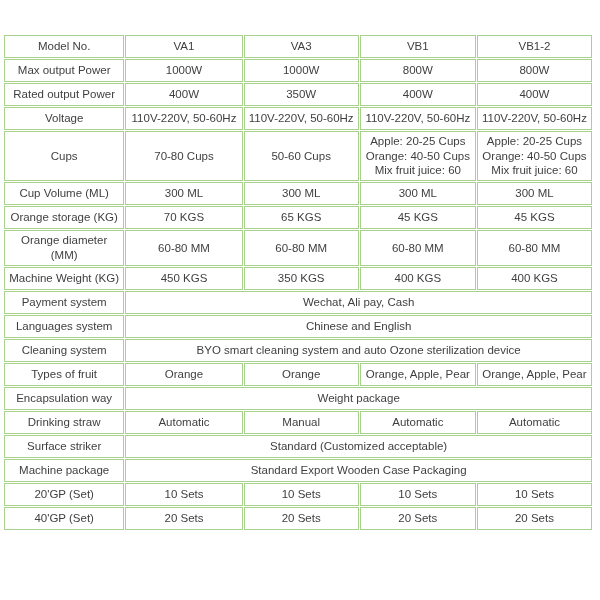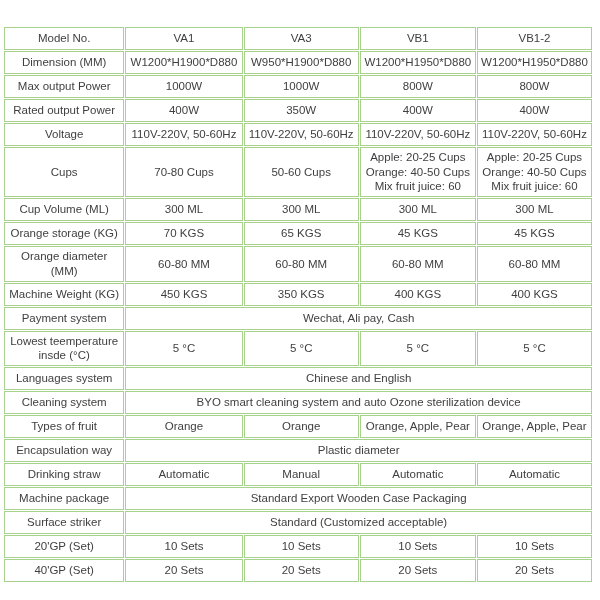--- a/index.html
+++ b/index.html
@@ -7,21 +7,21 @@
     --text:#3f3f3f;
     --shadow:#e3e3e3;
   }
   html,body{
     margin:0;padding:0;background:#ffffff;
     width:600px;height:600px;overflow:hidden;
     font-family:"Liberation Sans", sans-serif;
   }
   .page{
     width:600px;height:600px;
-    padding-top:26px;
+    padding-top:34px;
     box-sizing:border-box;
   }
   table.spec{
     margin-left:3px;
     width:590px;
     table-layout:fixed;
     border-collapse:separate;
     border-spacing:1px;
   }
   table.spec td{
@@ -50,27 +50,20 @@
       <col style="width:19.9%">
       <col style="width:19.7%">
     </colgroup>
     <tbody>
         <tr>
           <td>Model No.</td>
           <td>VA1</td>
           <td>VA3</td>
           <td>VB1</td>
           <td>VB1-2</td>
-        </tr>
-        <tr>
-          <td>Dimension (MM)</td>
-          <td>W1200*H1900*D880</td>
-          <td>W950*H1900*D880</td>
-          <td>W1200*H1950*D880</td>
-          <td>W1200*H1950*D880</td>
         </tr>
         <tr>
           <td>Max output Power</td>
           <td>1000W</td>
           <td>1000W</td>
           <td>800W</td>
           <td>800W</td>
         </tr>
         <tr>
           <td>Rated output Power</td>
@@ -123,59 +116,52 @@
           <td>450 KGS</td>
           <td>350 KGS</td>
           <td>400 KGS</td>
           <td>400 KGS</td>
         </tr>
         <tr>
           <td>Payment system</td>
           <td colspan="4">Wechat, Ali pay, Cash</td>
         </tr>
         <tr>
-          <td>Lowest teemperature insde (°C)</td>
-          <td>5 °C</td>
-          <td>5 °C</td>
-          <td>5 °C</td>
-          <td>5 °C</td>
-        </tr>
-        <tr>
           <td>Languages system</td>
           <td colspan="4">Chinese and English</td>
         </tr>
         <tr>
           <td>Cleaning system</td>
           <td colspan="4">BYO smart cleaning system and auto Ozone sterilization device</td>
         </tr>
         <tr>
           <td>Types of fruit</td>
           <td>Orange</td>
           <td>Orange</td>
           <td>Orange, Apple, Pear</td>
           <td>Orange, Apple, Pear</td>
         </tr>
         <tr>
           <td>Encapsulation way</td>
-          <td colspan="4">Plastic diameter</td>
+          <td colspan="4">Weight package</td>
         </tr>
         <tr>
           <td>Drinking straw</td>
           <td>Automatic</td>
           <td>Manual</td>
           <td>Automatic</td>
           <td>Automatic</td>
         </tr>
         <tr>
+          <td>Surface striker</td>
+          <td colspan="4">Standard (Customized acceptable)</td>
+        </tr>
+        <tr>
           <td>Machine package</td>
           <td colspan="4">Standard Export Wooden Case Packaging</td>
-        </tr>
-        <tr>
-          <td>Surface striker</td>
-          <td colspan="4">Standard (Customized acceptable)</td>
         </tr>
         <tr>
           <td>20'GP (Set)</td>
           <td>10 Sets</td>
           <td>10 Sets</td>
           <td>10 Sets</td>
           <td>10 Sets</td>
         </tr>
         <tr>
           <td>40'GP (Set)</td>

